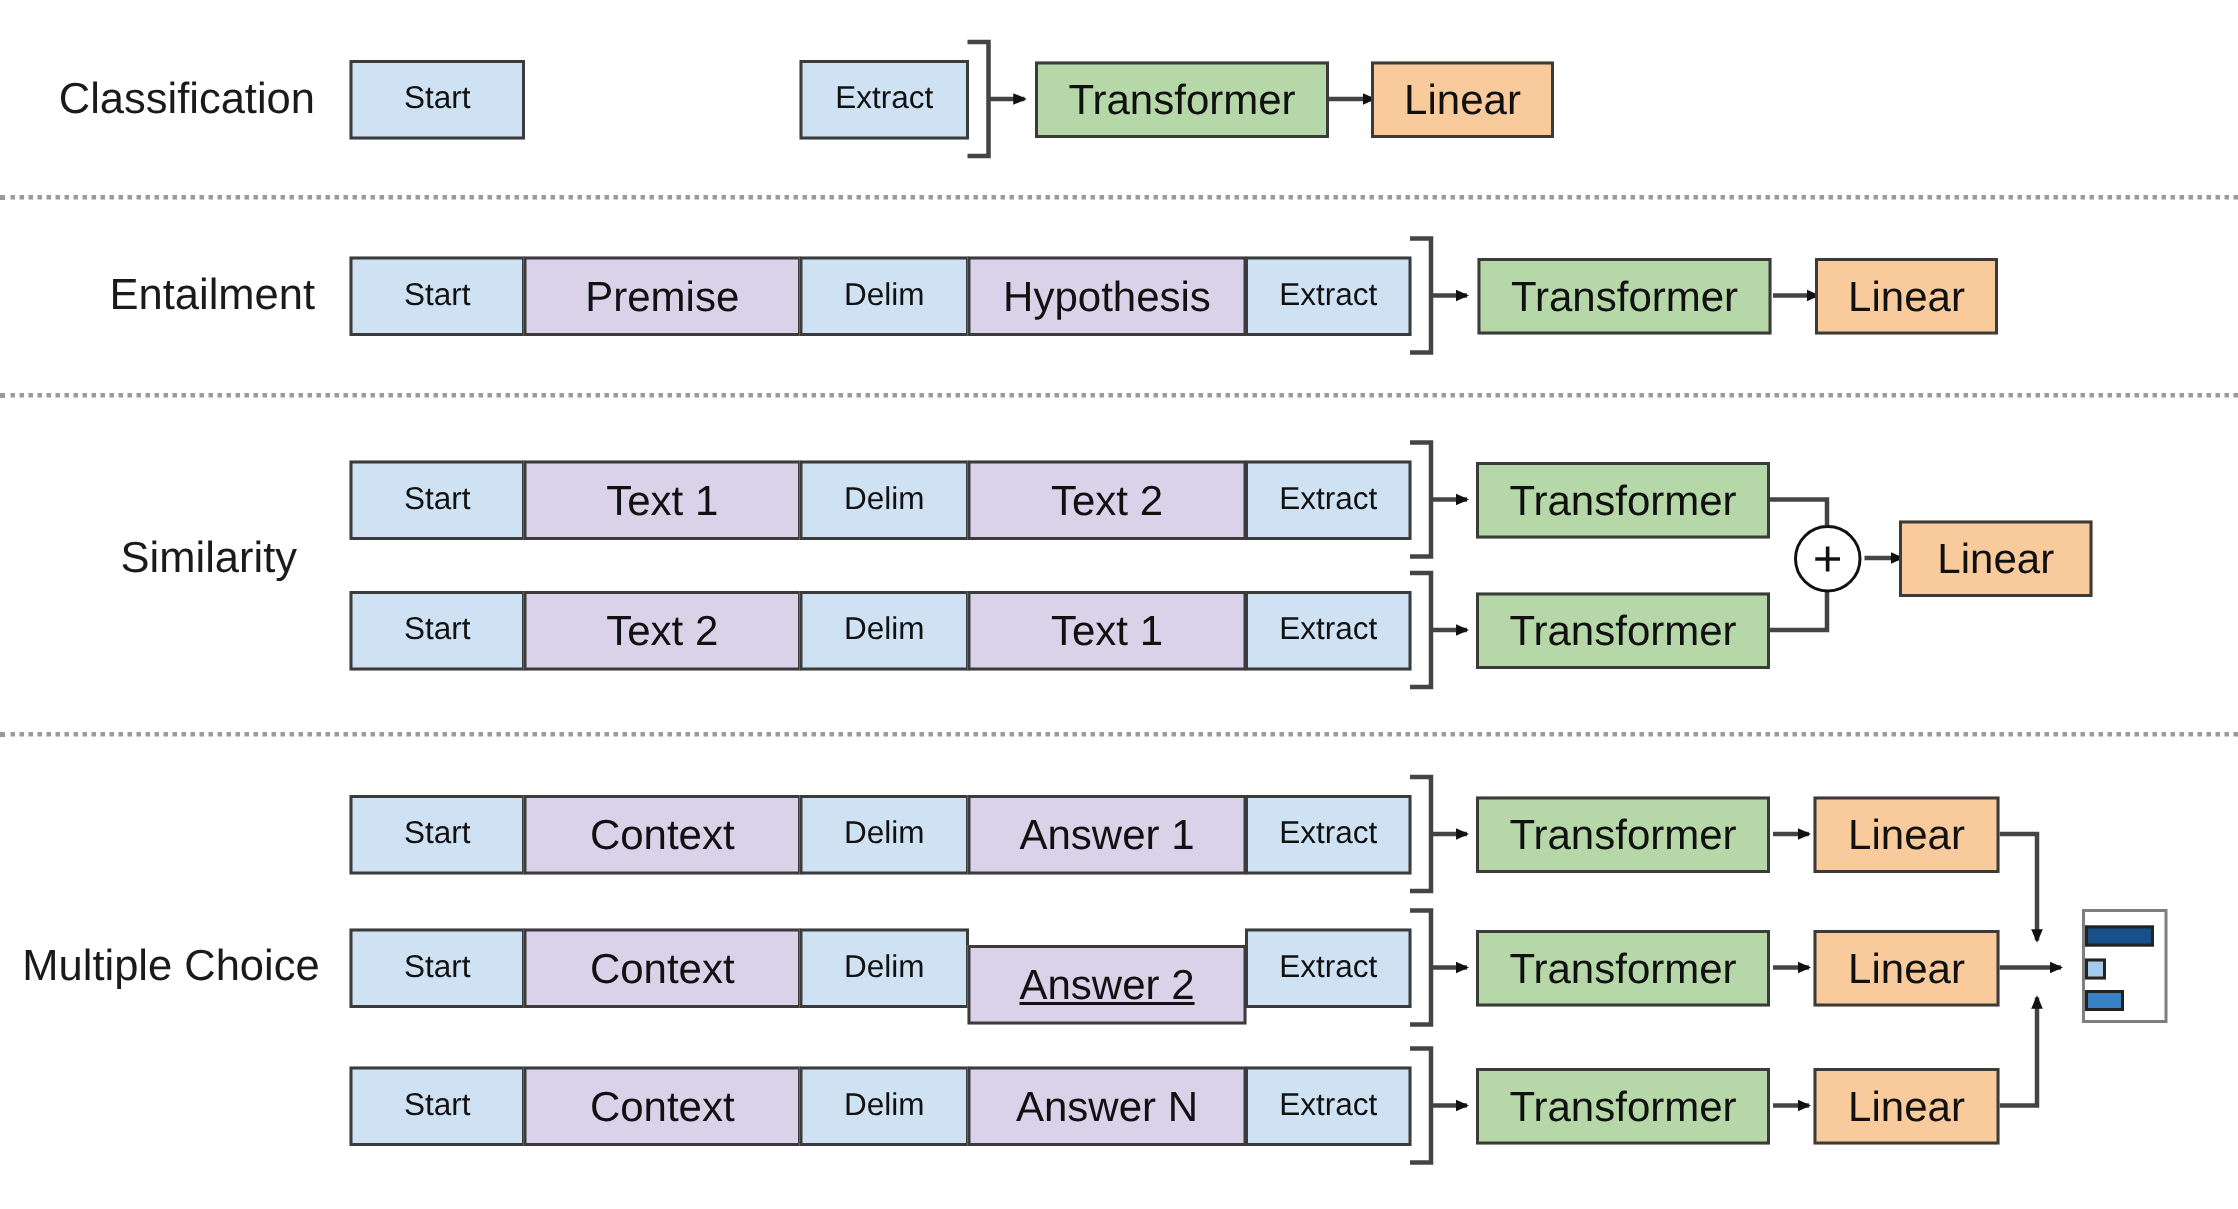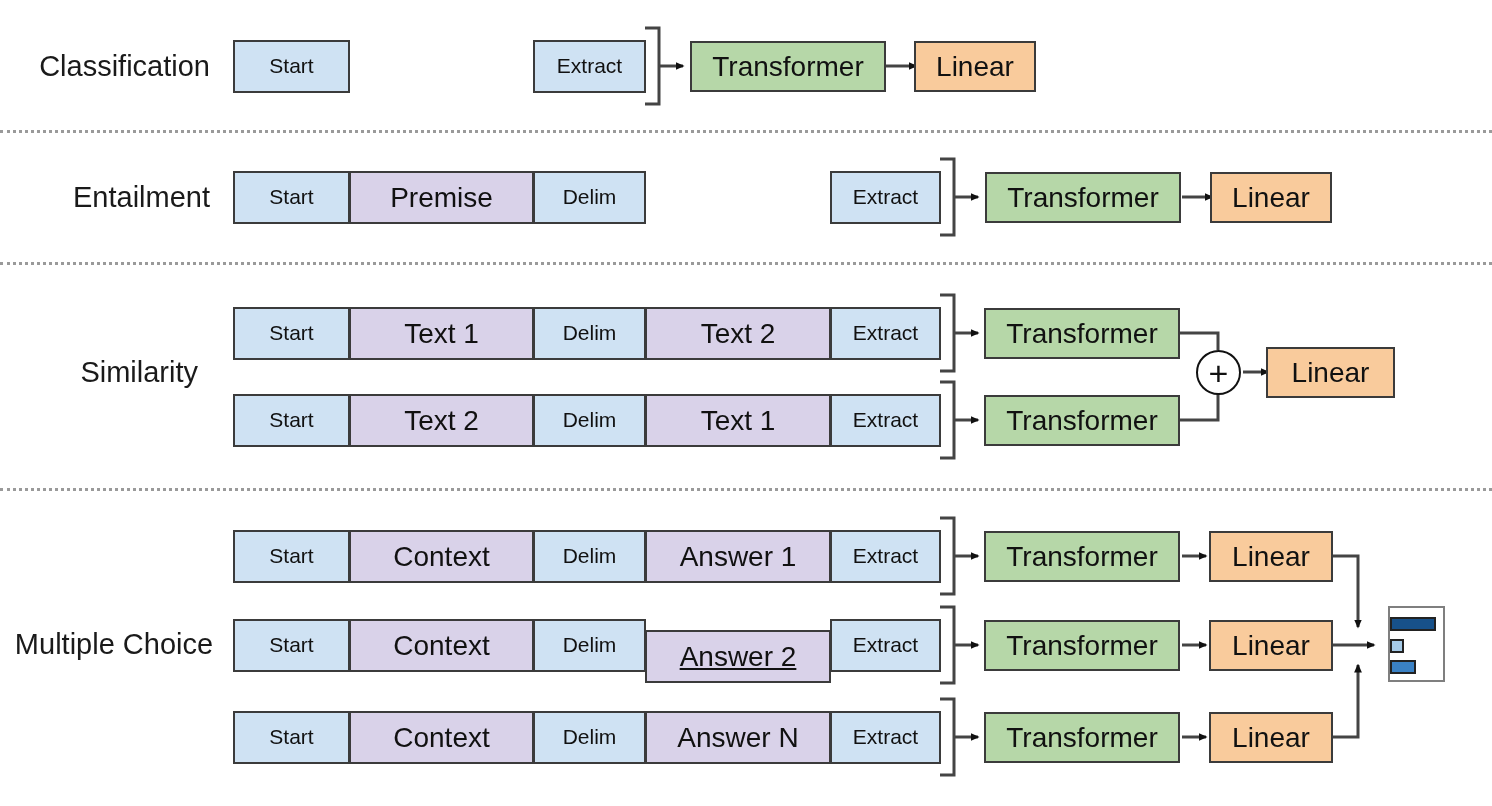--- a/index.html
+++ b/index.html
@@ -155,20 +155,21 @@
   <div class="abox seg-blue seg-small" style="left:533px; top:40px; width:113px; height:53px;">Extract</div>
 
   <div class="abox seg-green blk-label" style="left:690px; top:41px; width:196px; height:51px;">Transformer</div>
   <div class="abox seg-orange blk-label" style="left:914px; top:41px; width:122px; height:51px;">Linear</div>
 
   <div class="task-label" style="left:30px; top:181px; width:180px;">Entailment</div>
 
   <div class="abox seg-blue seg-small" style="left:233px; top:171px; width:117px; height:53px;">Start</div>
   <div class="abox seg-purple seg-big" style="left:349px; top:171px; width:185px; height:53px;">Premise</div>
   <div class="abox seg-blue seg-small" style="left:533px; top:171px; width:113px; height:53px;">Delim</div>
+  <div class="abox seg-purple seg-big" style="left:645px; top:171px; width:186px; height:53px;">Hypothesis</div>
   <div class="abox seg-blue seg-small" style="left:830px; top:171px; width:111px; height:53px;">Extract</div>
 
   <div class="abox seg-green blk-label" style="left:985px; top:172px; width:196px; height:51px;">Transformer</div>
   <div class="abox seg-orange blk-label" style="left:1210px; top:172px; width:122px; height:51px;">Linear</div>
 
   <div class="task-label" style="left:18px; top:356px; width:180px;">Similarity</div>
 
   <div class="abox seg-blue seg-small" style="left:233px; top:307px; width:117px; height:53px;">Start</div>
   <div class="abox seg-purple seg-big" style="left:349px; top:307px; width:185px; height:53px;">Text 1</div>
   <div class="abox seg-blue seg-small" style="left:533px; top:307px; width:113px; height:53px;">Delim</div>

